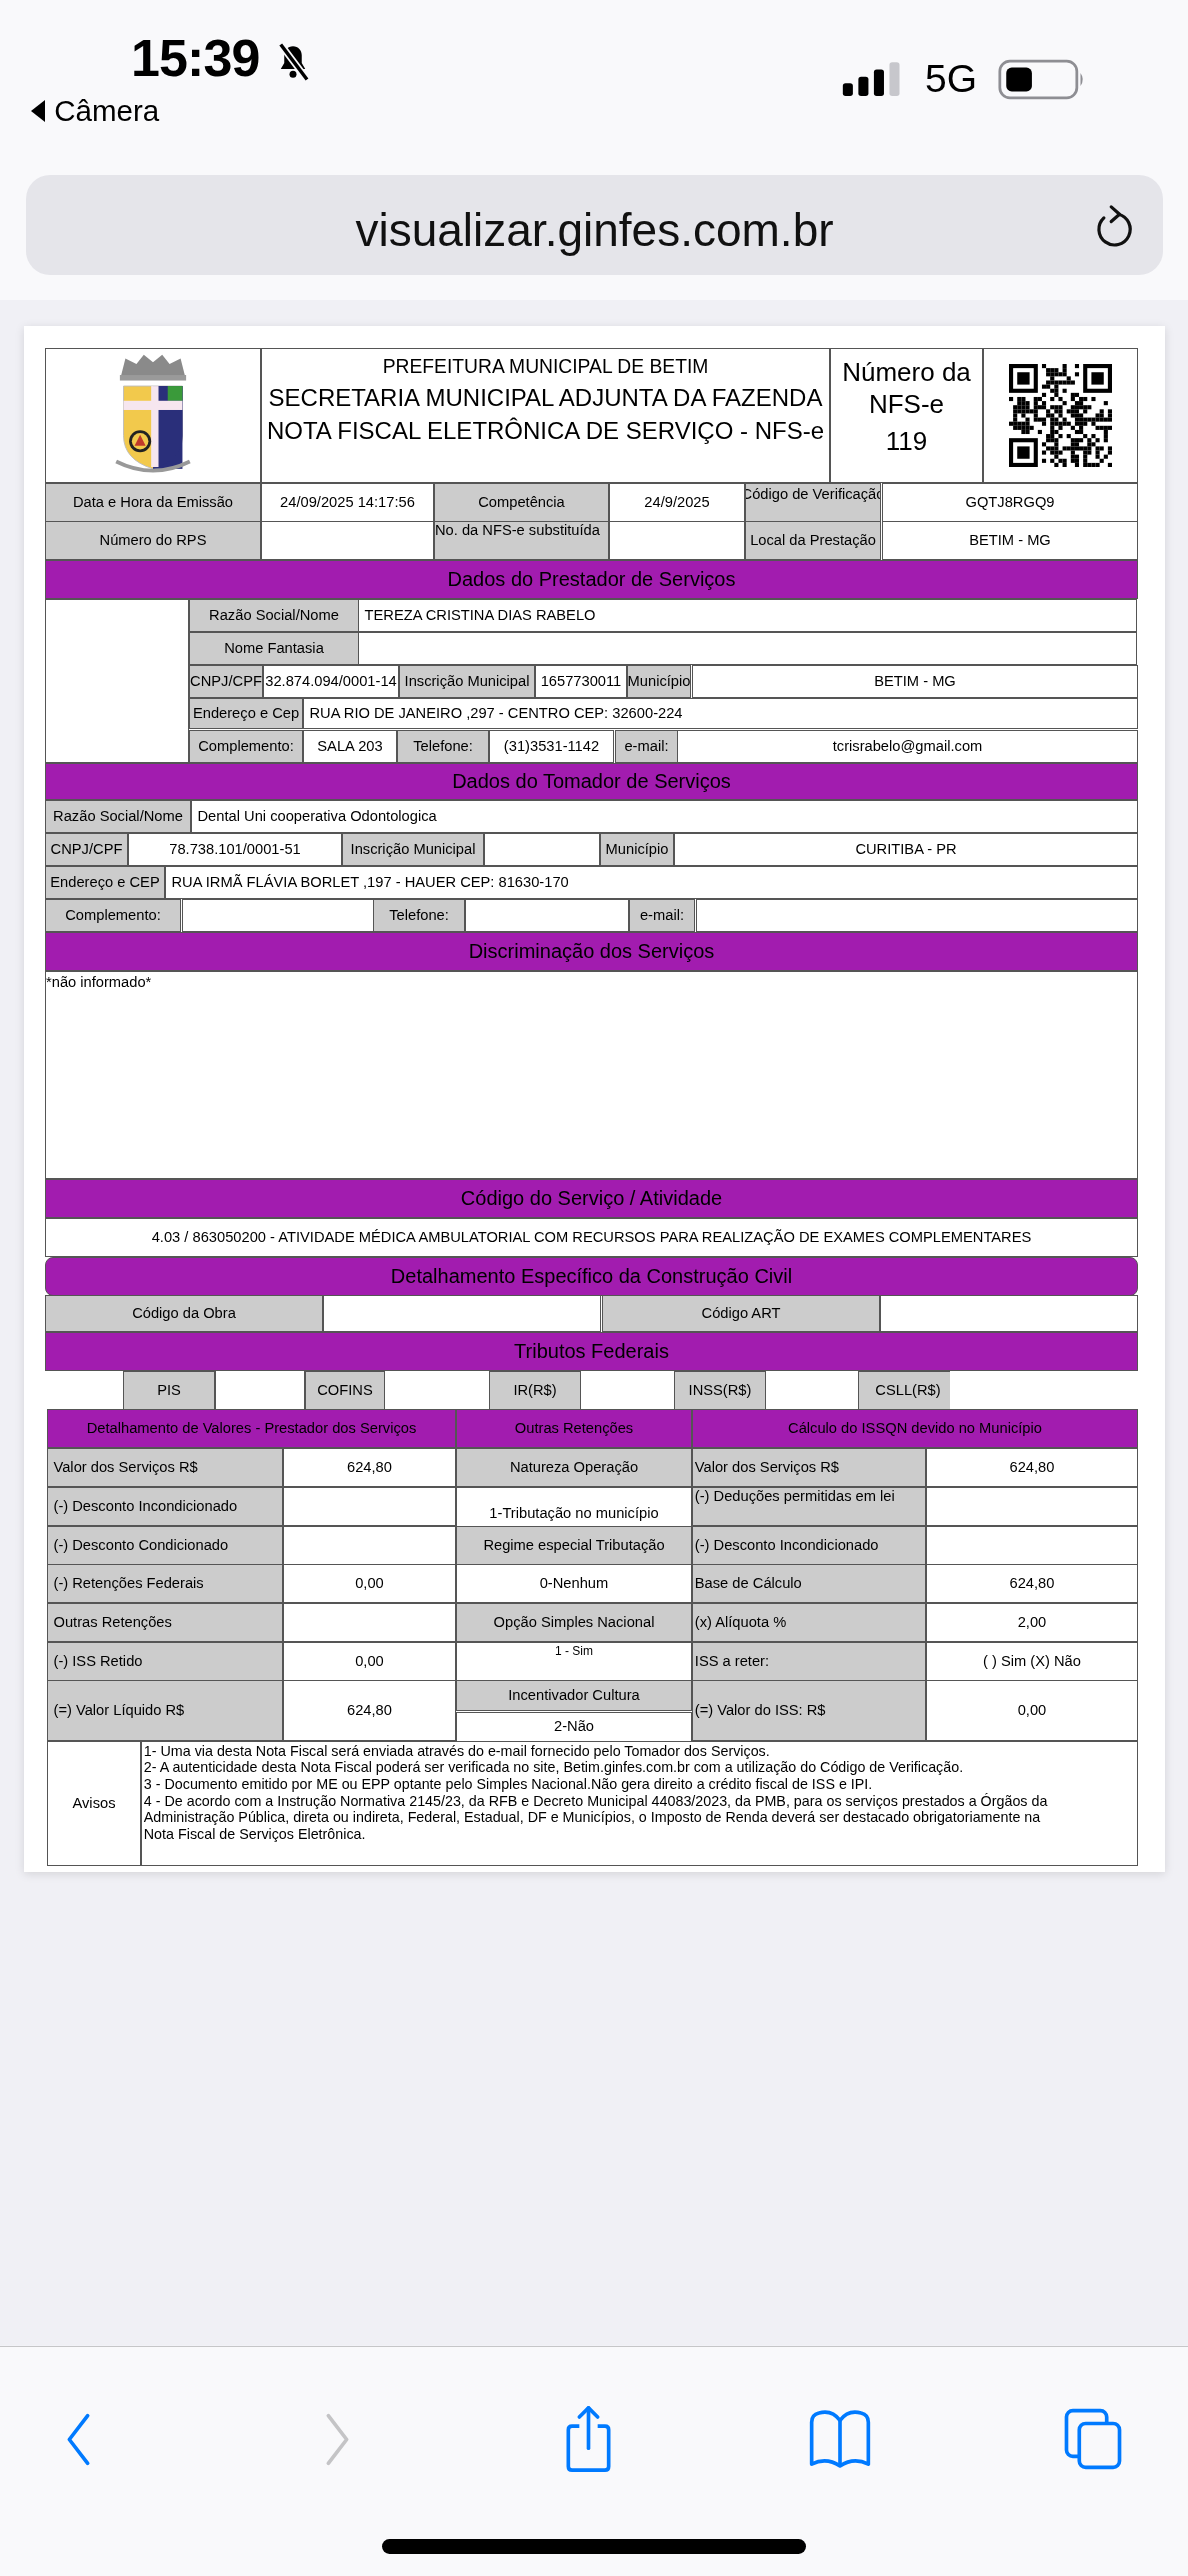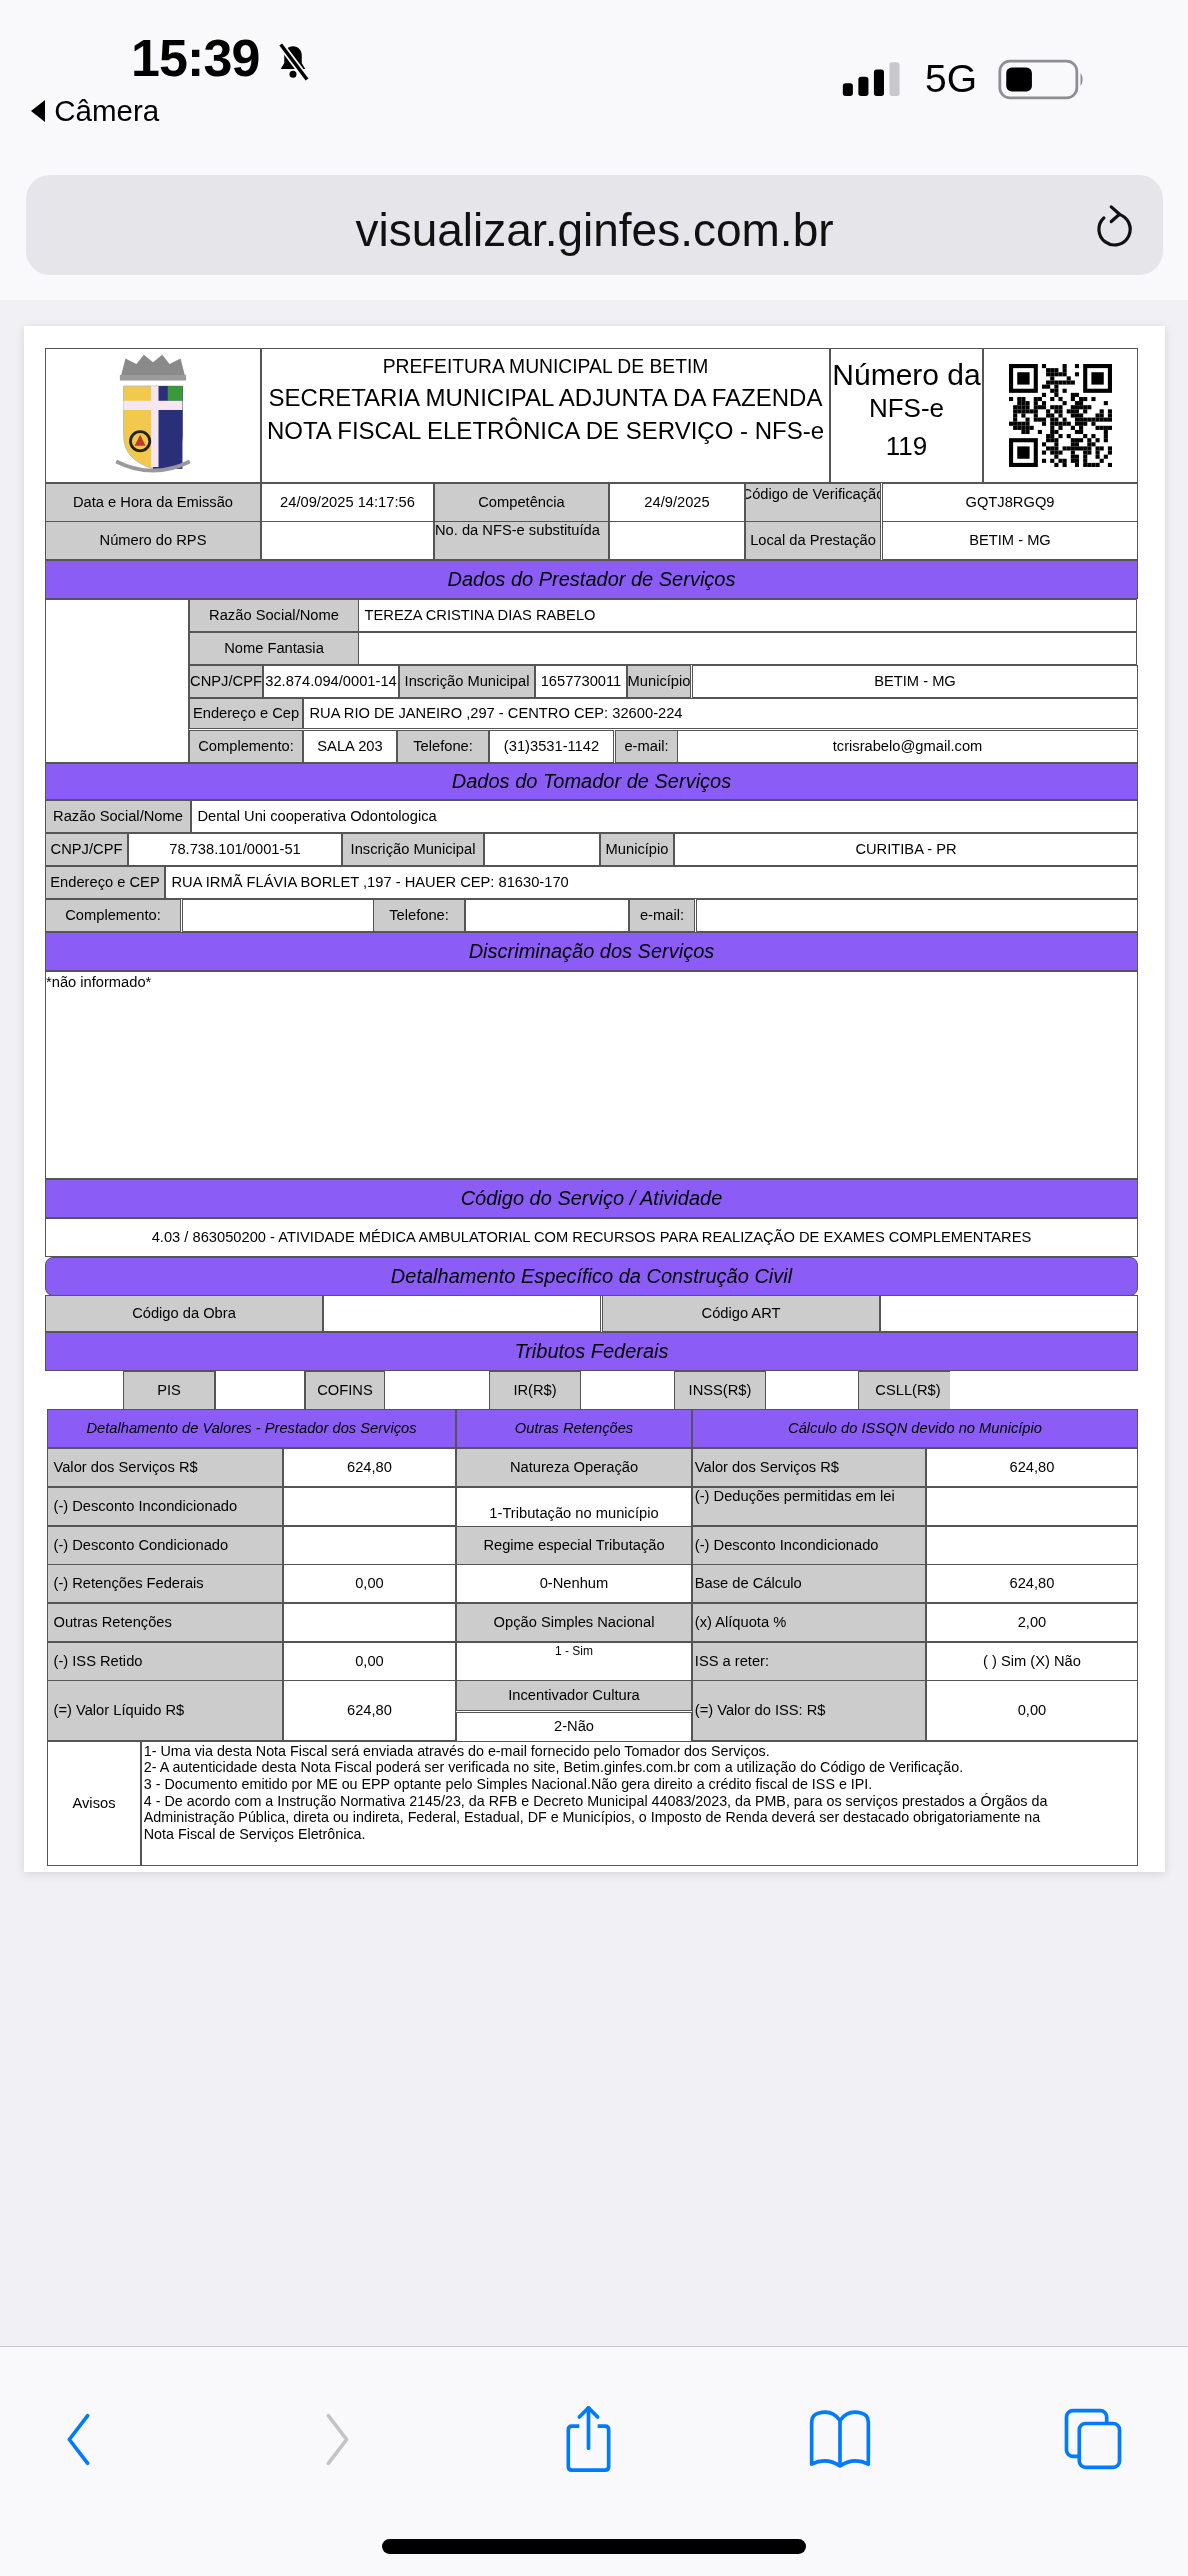--- a/index.html
+++ b/index.html
@@ -21,21 +21,21 @@
   .url-text { position: absolute; left: 0; right: 0; top: 28px; text-align: center; font-size: 46px; color: #111; }
   .reload { position: absolute; right: 26px; top: 28px; width: 46px; height: 50px; }
 
   
   #page-area { position: absolute; left: 0; top: 300px; width: 1188px; height: 2045px; background: #f0f0f5; }
   .paper { position: absolute; left: 24px; top: 26px; width: 1141px; height: 1546px; background: #fff; box-shadow: 0 1.8px 9.2px rgba(0,0,0,0.12); }
 
   
   .c { position: absolute; border: 1.4px solid #555; display: flex; align-items: center; justify-content: center; font-size: 14.7px; line-height: 1.15; overflow: hidden; white-space: nowrap; }
   .g { background: #cccccc; }
-  .h { background: #8b5cf6; font-size: 20px; font-style: italic; }
+  .h { background: #a21caf; font-size: 20px; }
   .w { background: #fff; }
   .left { justify-content: flex-start; padding-left: 5.5px; }
   .top { align-items: flex-start; }
 
   
   #toolbar { position: absolute; left: 0; top: 2346px; width: 1188px; height: 230px; background: #f9f9fb; border-top: 1.8px solid #c6c6c8; }
   .tb-btn { position: absolute; top: 55px; width: 74px; height: 74px; display: flex; align-items: center; justify-content: center; }
   .home-ind { position: absolute; left: 382px; top: 192px; width: 424px; height: 14.7px; background: #000; border-radius: 7.4px; }
 </style>
 </head>
@@ -95,21 +95,21 @@
         <path d="M30 103 L36 91 L42 103 Z" fill="#c0392b"></path>
         <path d="M10 120 Q50 140 90 120" fill="none" stroke="#999" stroke-width="4"></path>
       </svg>
     </div>
     <div class="c w" style="left:237px;top:22px;width:569px;height:135px;flex-direction:column;justify-content:flex-start;padding-top:7.4px;gap:5.5px;">
       <div style="font-size:19.3px;">PREFEITURA MUNICIPAL DE BETIM</div>
       <div style="font-size:24px;">SECRETARIA MUNICIPAL ADJUNTA DA FAZENDA</div>
       <div style="font-size:24px;">NOTA FISCAL ELETRÔNICA DE SERVIÇO - NFS-e</div>
     </div>
     <div class="c w" style="left:806px;top:22px;width:153px;height:135px;flex-direction:column;justify-content:flex-start;padding-top:9.2px;gap:1.8px;">
-      <div style="font-size:30px;">Número da</div>
+      <div style="font-size:26px;">Número da</div>
       <div style="font-size:26px;">NFS-e</div>
       <div style="font-size:26px;margin-top:5.5px;">119</div>
     </div>
     <div class="c w" style="left:959px;top:22px;width:155px;height:135px;">
       <svg id="qr" width="103" height="103" viewBox="0 0 25 25">
           <rect x="8" y="0" width="1" height="1" fill="#000"></rect>
           <rect x="13" y="0" width="1" height="1" fill="#000"></rect>
           <rect x="16" y="0" width="1" height="1" fill="#000"></rect>
           <rect x="9" y="1" width="1" height="1" fill="#000"></rect>
           <rect x="10" y="1" width="1" height="1" fill="#000"></rect>

